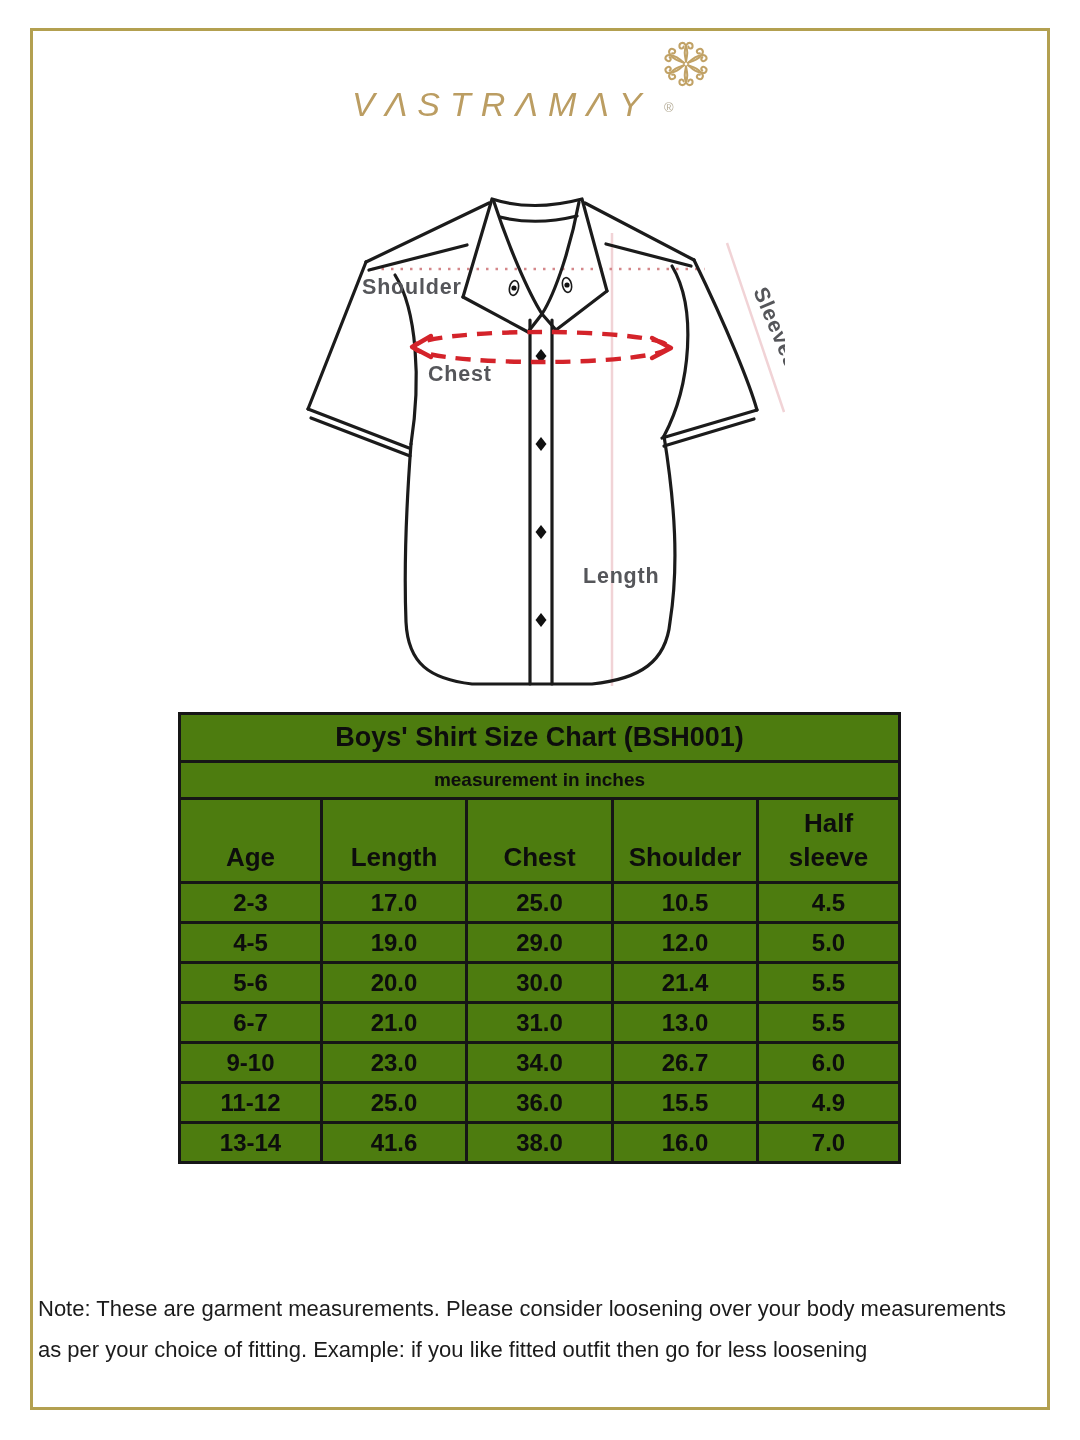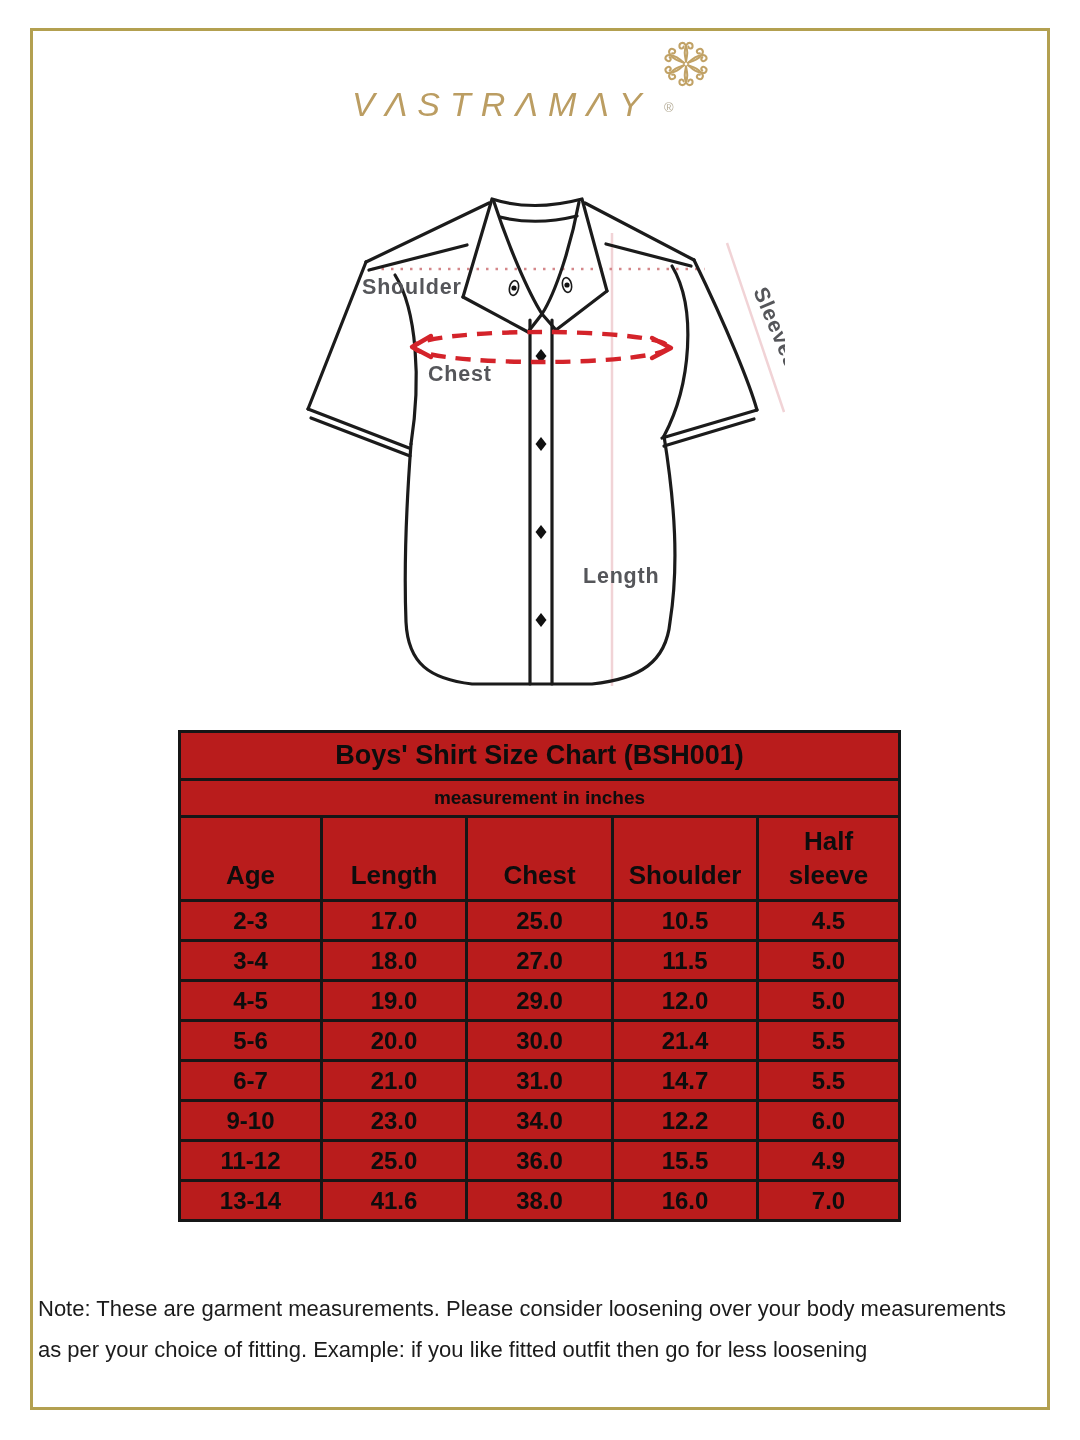--- a/index.html
+++ b/index.html
@@ -13,22 +13,22 @@
         letter-spacing:10px;color:#bb9d62;white-space:nowrap;font-style:italic;}
   .reg-mark{position:absolute;left:664px;top:100px;font-size:13px;color:#b5ac97;}
   .emblem{position:absolute;left:654px;top:34px;width:64px;height:60px;}
 
   
   .diagram{position:absolute;left:285px;top:183px;width:500px;height:520px;}
   .lbl{font-family:"Liberation Sans",sans-serif;font-weight:bold;fill:#55565a;
        font-size:21.5px;letter-spacing:0.8px;}
 
   
-  .size-table{position:absolute;left:178px;top:730px;width:720px;border-collapse:collapse;
-        table-layout:fixed;color:#0d0d0d;font-weight:bold;background:#b91c1c;}
+  .size-table{position:absolute;left:178px;top:712px;width:720px;border-collapse:collapse;
+        table-layout:fixed;color:#0d0d0d;font-weight:bold;background:#4d7c0f;}
   .size-table td,.size-table th{border:3px solid #161616;text-align:center;padding:0 4px;
         overflow:hidden;}
   .row-title td{height:45px;font-size:27px;}
   .row-sub td{height:34px;font-size:19px;}
   .row-head th{height:74px;font-size:26px;vertical-align:bottom;padding-bottom:7px;line-height:34px;}
   .size-table tbody td{height:37px;font-size:24px;}
 
   
   .note{position:absolute;right:52px;top:1288px;width:990px;text-align:left;
         color:#1b1b1b;font-size:22px;line-height:41px;}
@@ -142,52 +142,45 @@
     </thead>
     <tbody>
         <tr>
           <td>2-3</td>
           <td>17.0</td>
           <td>25.0</td>
           <td>10.5</td>
           <td>4.5</td>
         </tr>
         <tr>
-          <td>3-4</td>
-          <td>18.0</td>
-          <td>27.0</td>
-          <td>11.5</td>
-          <td>5.0</td>
-        </tr>
-        <tr>
           <td>4-5</td>
           <td>19.0</td>
           <td>29.0</td>
           <td>12.0</td>
           <td>5.0</td>
         </tr>
         <tr>
           <td>5-6</td>
           <td>20.0</td>
           <td>30.0</td>
           <td>21.4</td>
           <td>5.5</td>
         </tr>
         <tr>
           <td>6-7</td>
           <td>21.0</td>
           <td>31.0</td>
-          <td>14.7</td>
+          <td>13.0</td>
           <td>5.5</td>
         </tr>
         <tr>
           <td>9-10</td>
           <td>23.0</td>
           <td>34.0</td>
-          <td>12.2</td>
+          <td>26.7</td>
           <td>6.0</td>
         </tr>
         <tr>
           <td>11-12</td>
           <td>25.0</td>
           <td>36.0</td>
           <td>15.5</td>
           <td>4.9</td>
         </tr>
         <tr>

